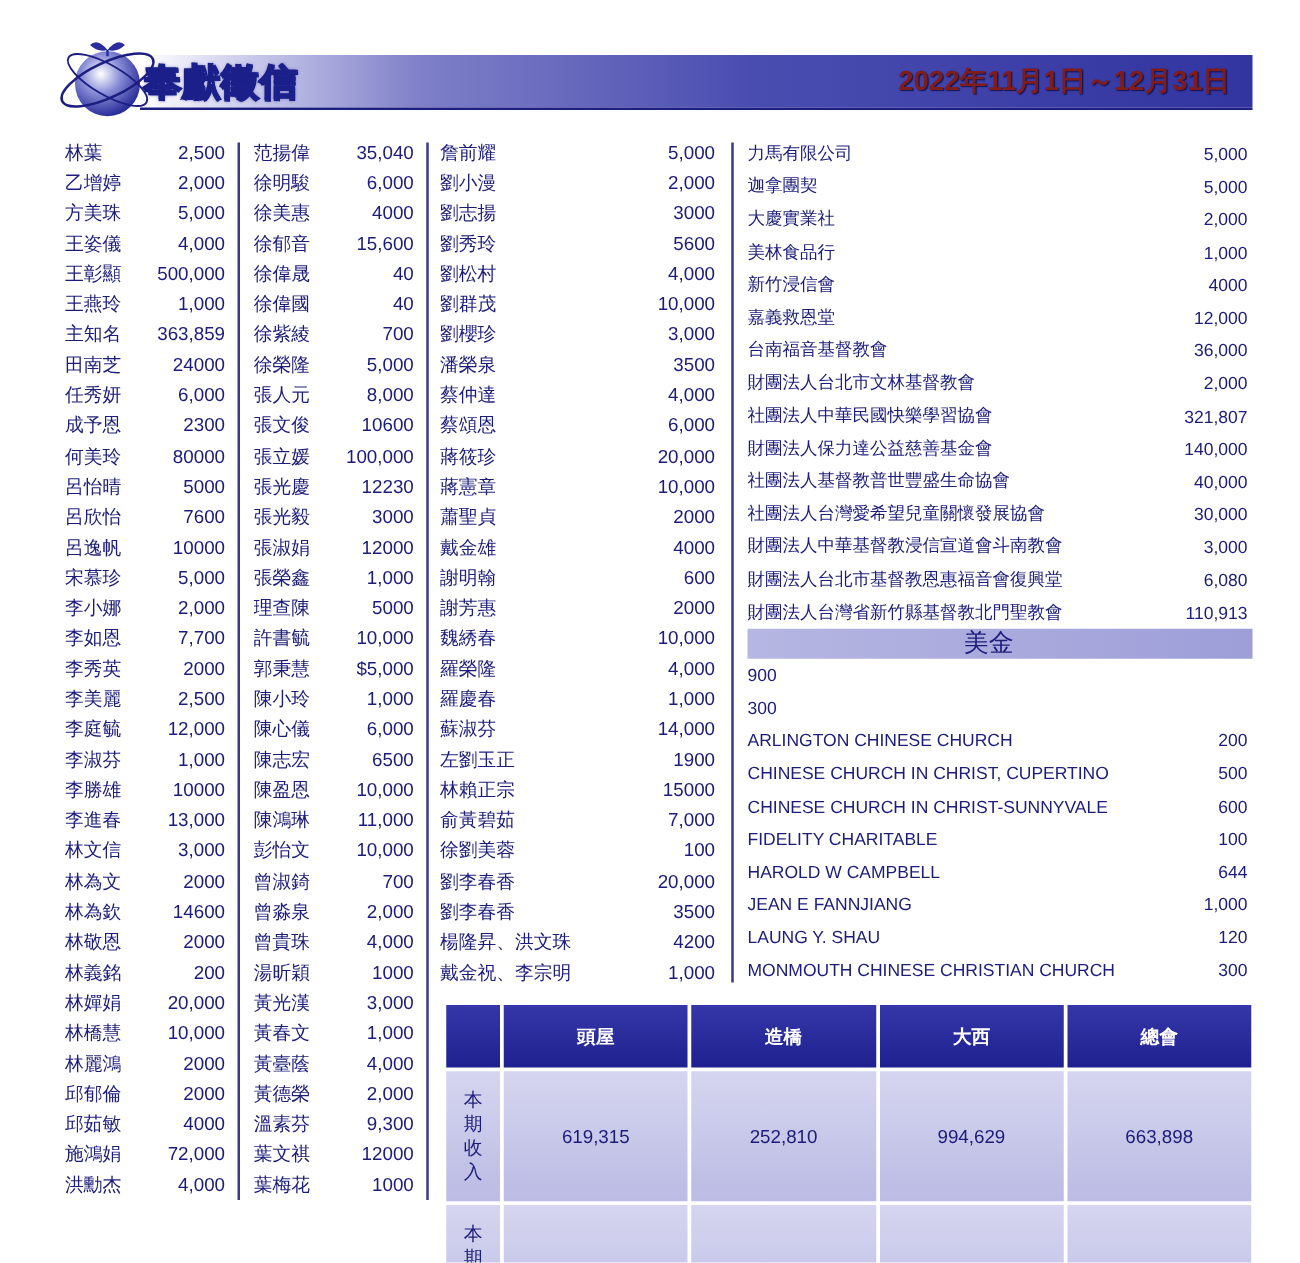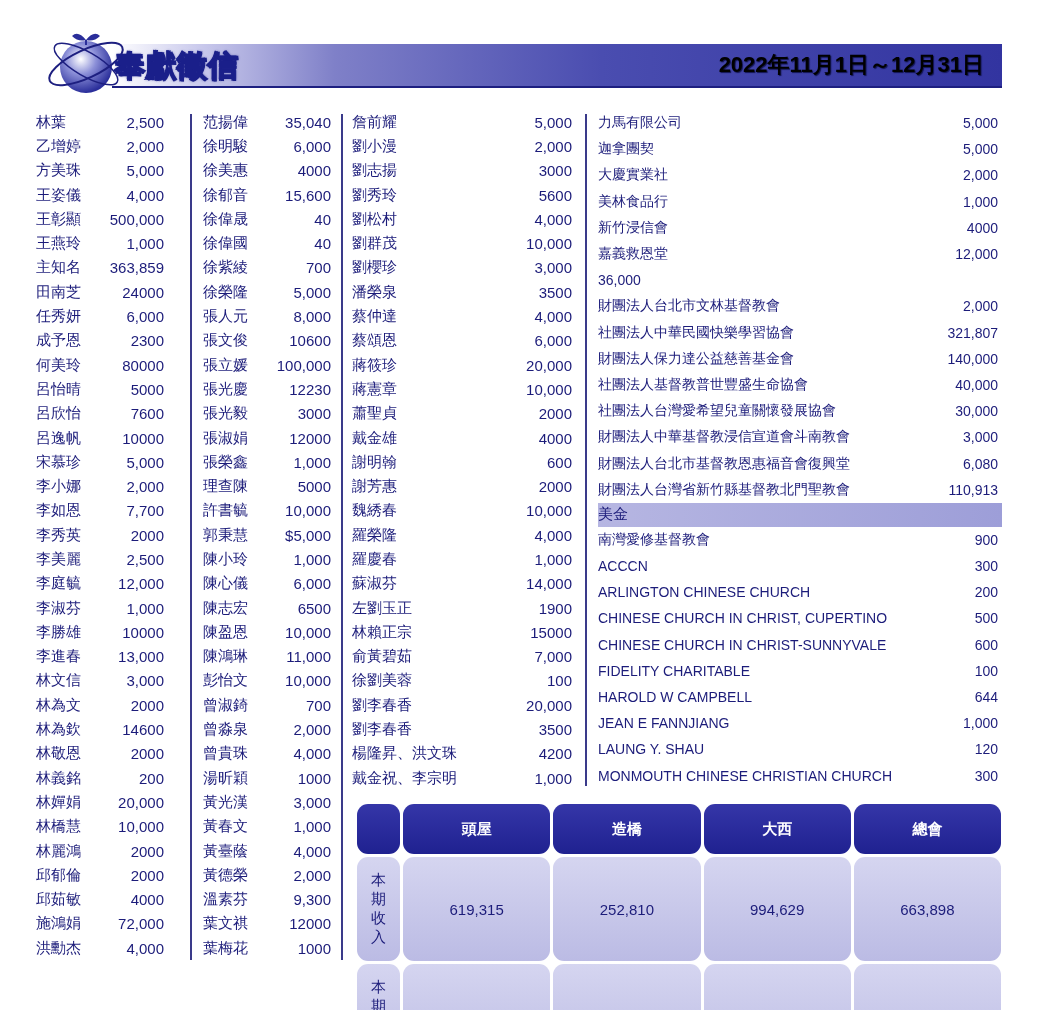--- a/index.html
+++ b/index.html
@@ -5,40 +5,40 @@
   html, body { margin:0; padding:0; background:#ffffff; }
   body { width:1040px; height:1010px; position:relative; overflow:hidden;
          font-family:"Liberation Sans","DejaVu Sans",sans-serif; color:#1c1c7a; }
   .header-bar { position:absolute; left:112px; top:44px; width:890px; height:42px;
     background:linear-gradient(90deg,#ffffff 0%,#c9c9ec 10%,#7f80c8 25%,#4a4db0 55%,#3234a0 100%);
     border-bottom:2px solid #1d1f80; }
   .logo { position:absolute; left:40px; top:12px; width:92px; height:92px; }
   .title { position:absolute; left:115px; top:46px; font-size:30px; font-weight:bold; color:#ffffff;
     letter-spacing:1px; -webkit-text-stroke:1.5px #1a1f8a;
     text-shadow:0 0 3px #1a1f8a, 1px 1px 0 #1a1f8a, -1px -1px 0 #1a1f8a; }
-  .date-range { position:absolute; right:56px; top:50px; font-size:22px; font-weight:bold; color:#000000;
+  .date-range { position:absolute; right:56px; top:50px; font-size:22px; font-weight:bold; color:#7f1d1d;
     text-shadow:1px 1px 1px #121450; }
 
   .col { position:absolute; top:110px; }
   .row { height:24.3px; display:flex; align-items:center; font-size:15px; color:#1c1c7a; }
   .row .name { flex:1; white-space:nowrap; }
   .row .amt { text-align:right; white-space:nowrap; }
-  .col1 { left:36px; width:128px; }
+  .col1 { left:52px; width:128px; }
   .col2 { left:203px; width:128px; }
   .col3 { left:352px; width:220px; }
   .col4 { left:598px; width:400px; top:110px; }
   .col4 .row { height:26.2px; font-size:14px; }
   .sep { position:absolute; width:1.5px; background:#3a3a8a; }
 
-  .usd-band { height:24px; display:flex; align-items:center; justify-content:flex-start;
+  .usd-band { height:24px; display:flex; align-items:center; justify-content:center;
     background:linear-gradient(90deg,#b6b6e2,#9d9ed8); margin-left:0; margin-right:-4px;
-    padding-right:18px; font-size:15px; color:#1c1c7a; }
+    padding-right:18px; font-size:20px; color:#1c1c7a; }
 
   .summary { position:absolute; left:354px; top:801px; width:650px; border-collapse:separate; border-spacing:3px; }
-  .summary td, .summary th { height:22px; font-size:15px; text-align:center; padding:14px;border-radius:11px; }
+  .summary td, .summary th { height:22px; font-size:15px; text-align:center; padding:14px; }
   .summary th { background:linear-gradient(180deg,#3536a8,#1f2190); color:#ffffff; font-weight:bold; width:25%; }
   .summary th.blank { width:125px; }
   .summary tr.shade td { background:linear-gradient(180deg,#d5d5f0,#bbbbe4); }
   .summary td.lbl { font-weight:normal;margin-left:22px; }
 </style>
 </head>
 <body>
 
 <div class="header-bar"></div>
 <svg class="logo" viewBox="0 0 92 92">
@@ -483,20 +483,21 @@
       </div>
       <div class="row">
         <span class="name">新竹浸信會</span>
         <span class="amt">4000</span>
       </div>
       <div class="row">
         <span class="name">嘉義救恩堂</span>
         <span class="amt">12,000</span>
       </div>
       <div class="row">
+        <span class="name">台南福音基督教會</span>
         <span class="amt">36,000</span>
       </div>
       <div class="row">
         <span class="name">財團法人台北市文林基督教會</span>
         <span class="amt">2,000</span>
       </div>
       <div class="row">
         <span class="name">社團法人中華民國快樂學習協會</span>
         <span class="amt">321,807</span>
       </div>
@@ -523,25 +524,23 @@
       <div class="row">
         <span class="name">財團法人台灣省新竹縣基督教北門聖教會</span>
         <span class="amt">110,913</span>
       </div>
     </div>
   <div class="usd-band">
     <span>美金</span>
   </div>
   <div id="usd">
       <div class="row">
-        <span class="name">南灣愛修基督教會</span>
         <span class="amt">900</span>
       </div>
       <div class="row">
-        <span class="name">ACCCN</span>
         <span class="amt">300</span>
       </div>
       <div class="row">
         <span class="name">ARLINGTON CHINESE CHURCH</span>
         <span class="amt">200</span>
       </div>
       <div class="row">
         <span class="name">CHINESE CHURCH IN CHRIST, CUPERTINO</span>
         <span class="amt">500</span>
       </div>

